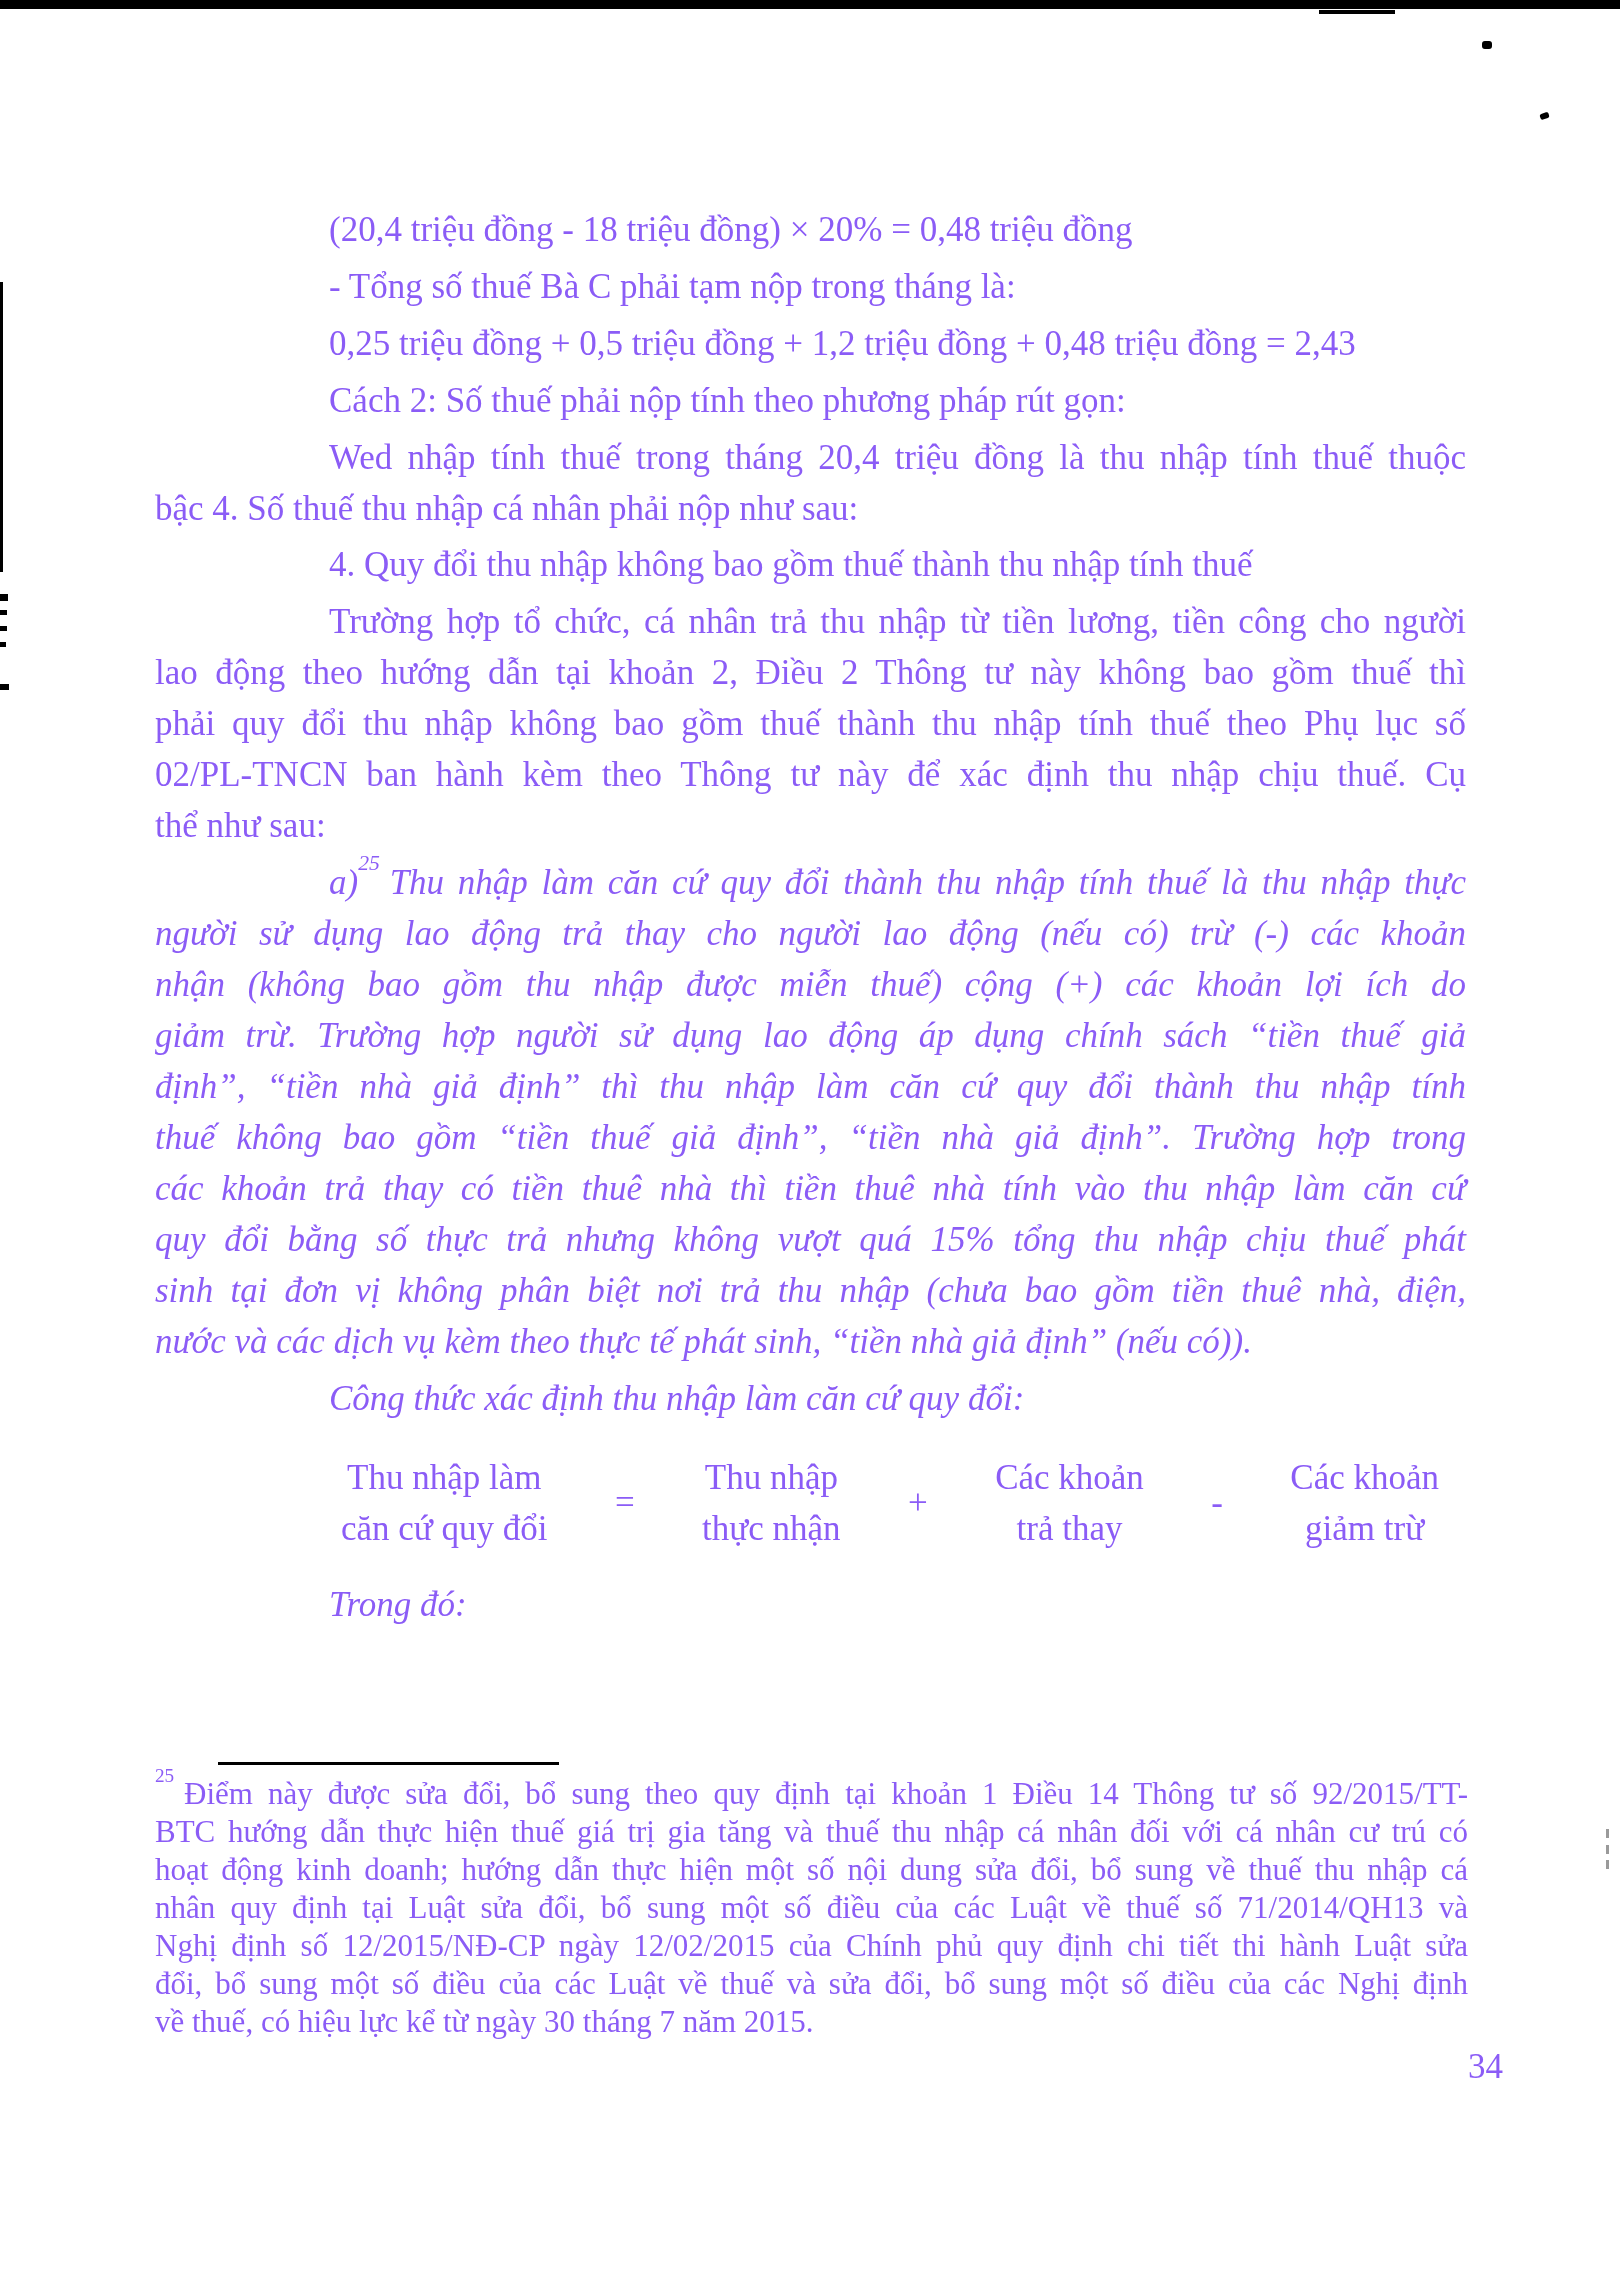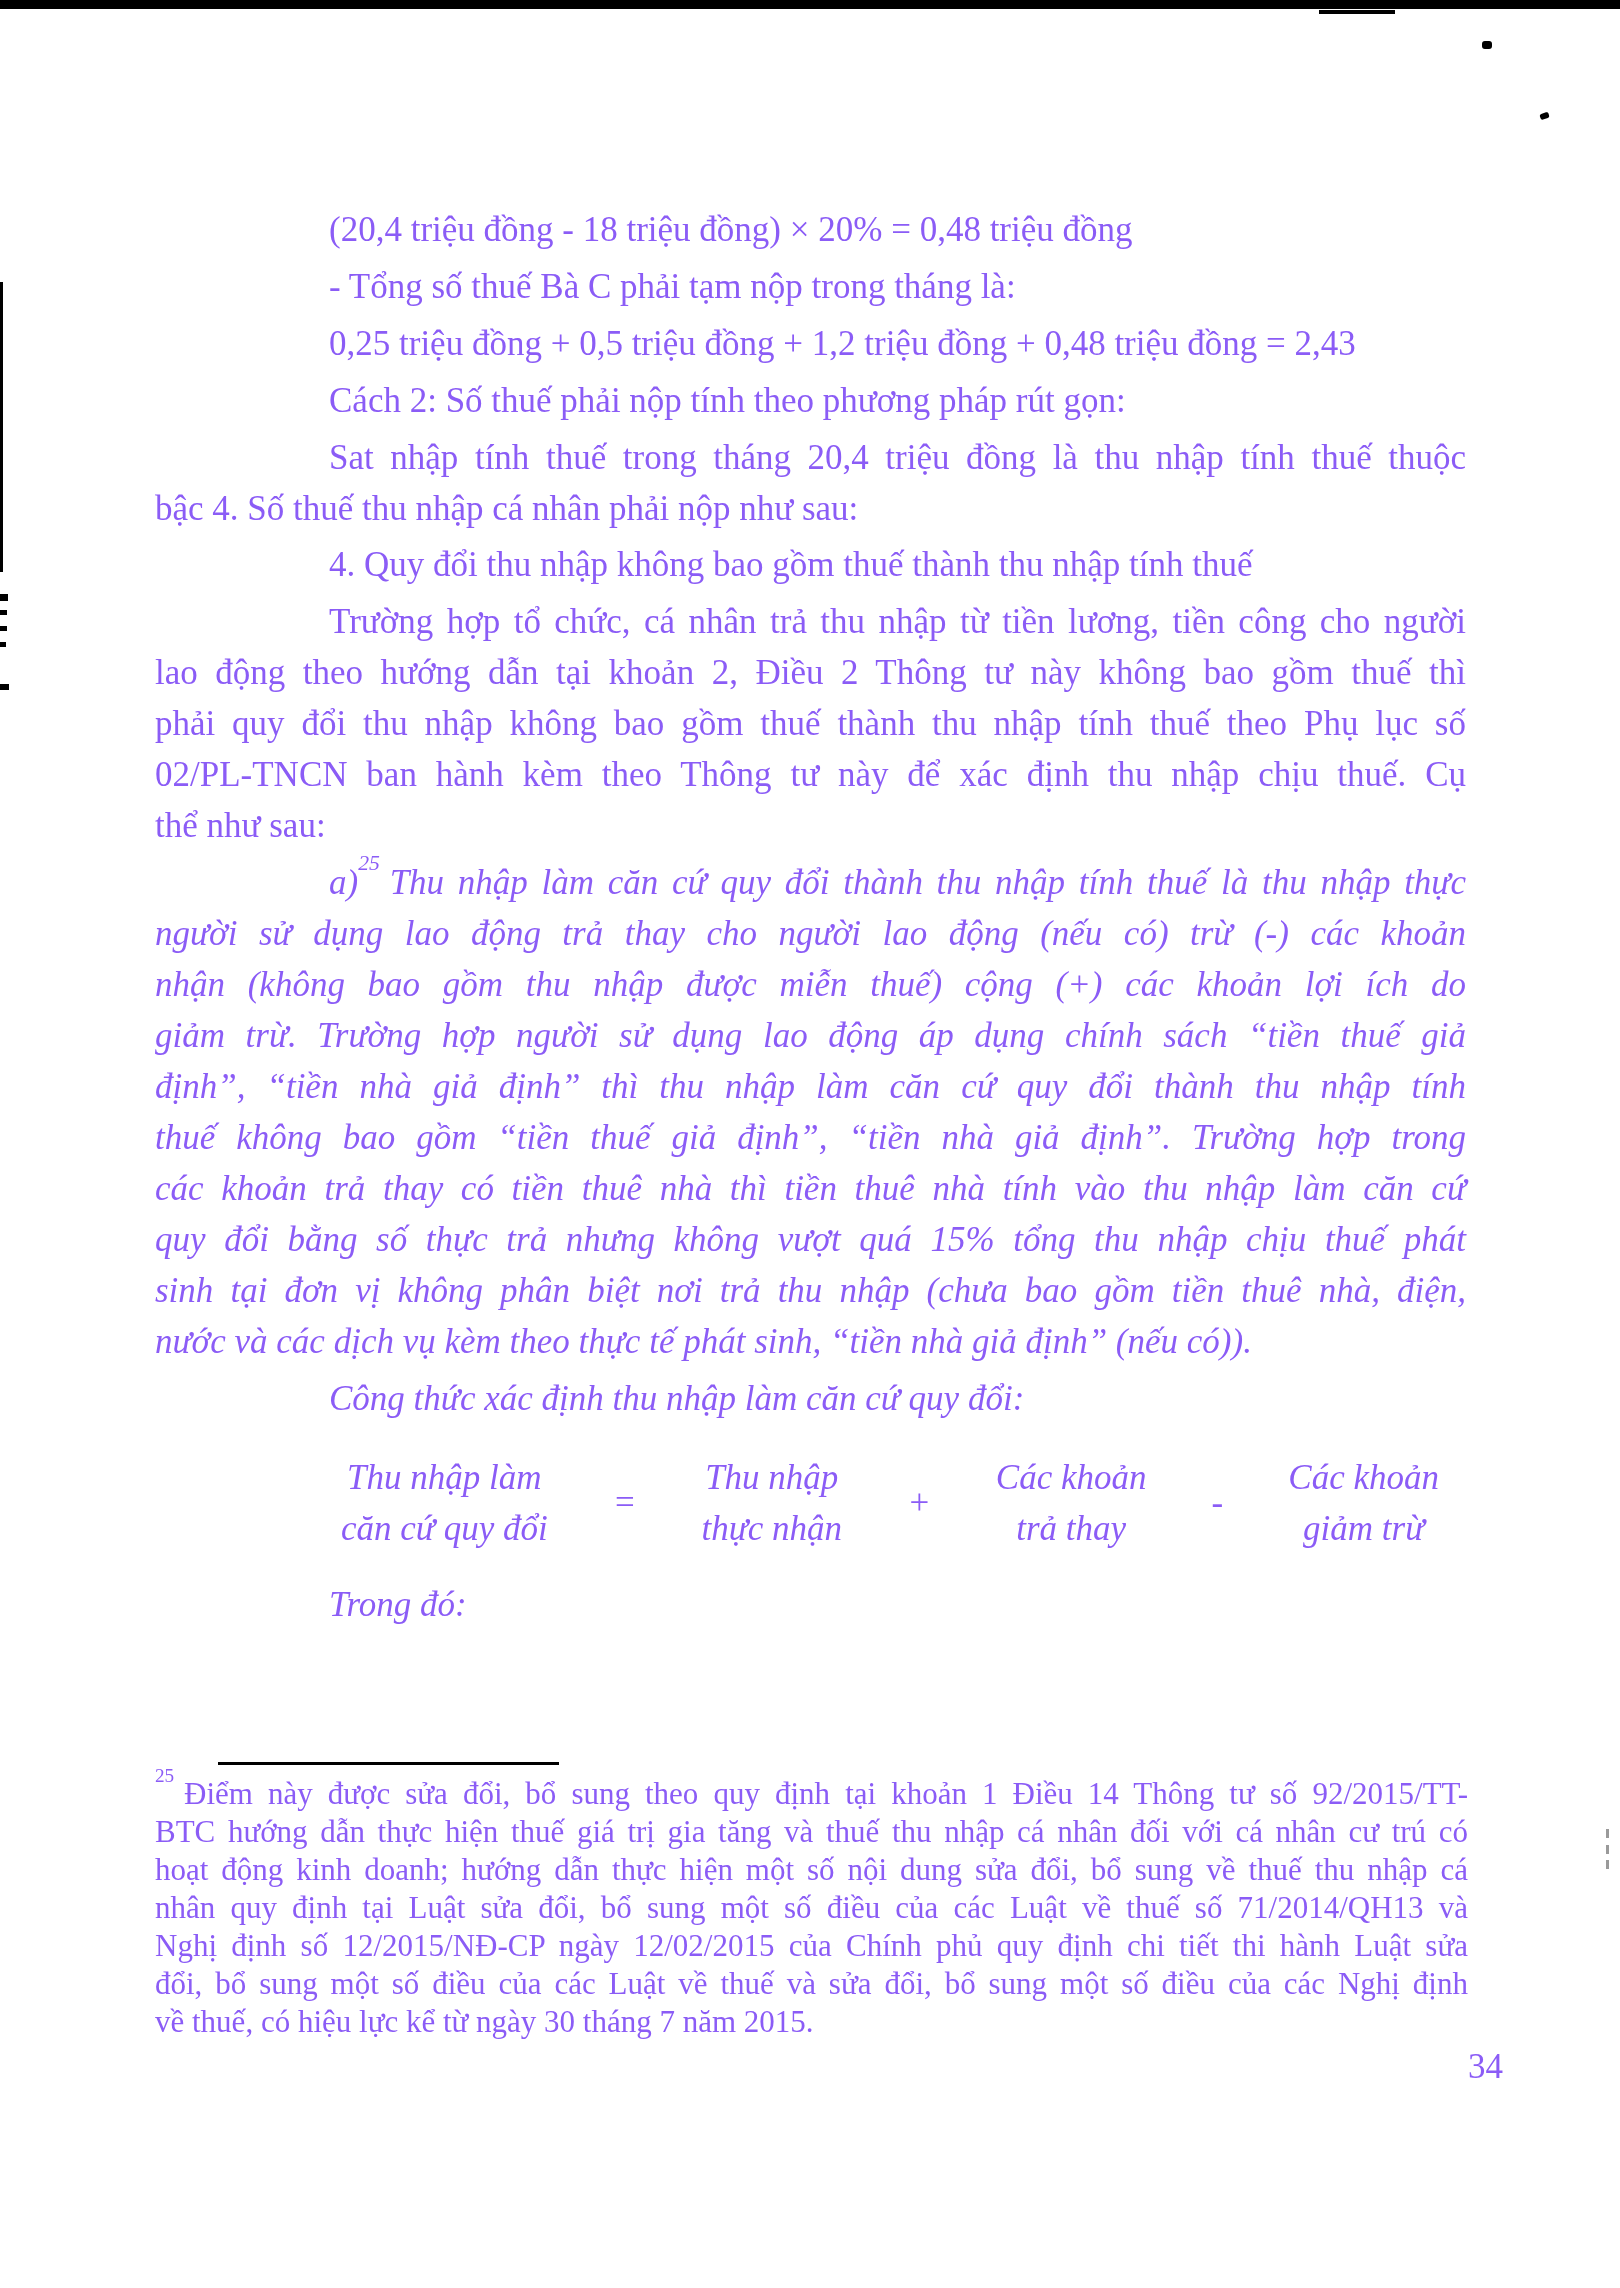--- a/index.html
+++ b/index.html
@@ -14,21 +14,21 @@
   .lines .ln{text-align:justify;text-align-last:justify;}
   .lines .ln:last-child{text-align-last:left;}
   .lines.indent-first .ln:first-child{padding-left:174px;}
   .jfirst{text-align:justify;text-align-last:justify;padding-left:174px;}
 
   sup{font-size:0.62em;position:relative;top:-0.55em;line-height:0;}
   .sup-sp{margin-right:9.8px;}
 
   
   .formula{display:flex;justify-content:space-between;align-items:center;
-           margin:27.4px 0 0 186px;width:1098px;text-align:center;font-style:italic;}
+           margin:27.4px 0 0 186px;width:1098px;text-align:center;}
   .fcol div{white-space:nowrap;}
   .fop{padding:0 3.9px;}
   .trong{margin-top:25.5px;padding-left:174px;font-style:italic;}
 
   
   .footnote{position:absolute;left:155px;top:1762px;width:1313px;font-size:31px;line-height:38px;}
   .fn-rule{width:341px;height:0;border-top:3.9px solid #000;margin:0 0 9.8px 63px;}
   .fn-first{text-align:justify;text-align-last:justify;}
 
   .pagenum{position:absolute;left:1468px;top:2047px;font-size:35px;}
@@ -74,21 +74,21 @@
 
     <div class="para lines indent-first">
 
     <div class="ln">0,25 triệu đồng + 0,5 triệu đồng + 1,2 triệu đồng + 0,48 triệu đồng = 2,43</div>
       </div>
 
     <div class="para ind">Cách 2: Số thuế phải nộp tính theo phương pháp rút gọn:</div>
 
     <div class="para lines indent-first">
 
-    <div class="ln">Sat nhập tính thuế trong tháng 20,4 triệu đồng là thu nhập tính thuế thuộc</div>
+    <div class="ln">Wed nhập tính thuế trong tháng 20,4 triệu đồng là thu nhập tính thuế thuộc</div>
         <div class="ln">bậc 4. Số thuế thu nhập cá nhân phải nộp như sau:</div>
       </div>
 
 
     <div class="para ind">4. Quy đổi thu nhập không bao gồm thuế thành thu nhập tính thuế</div>
 
     <div class="para lines indent-first">
 
     <div class="ln">Trường hợp tổ chức, cá nhân trả thu nhập từ tiền lương, tiền công cho người</div>
         <div class="ln">lao động theo hướng dẫn tại khoản 2, Điều 2 Thông tư này không bao gồm thuế thì</div>

